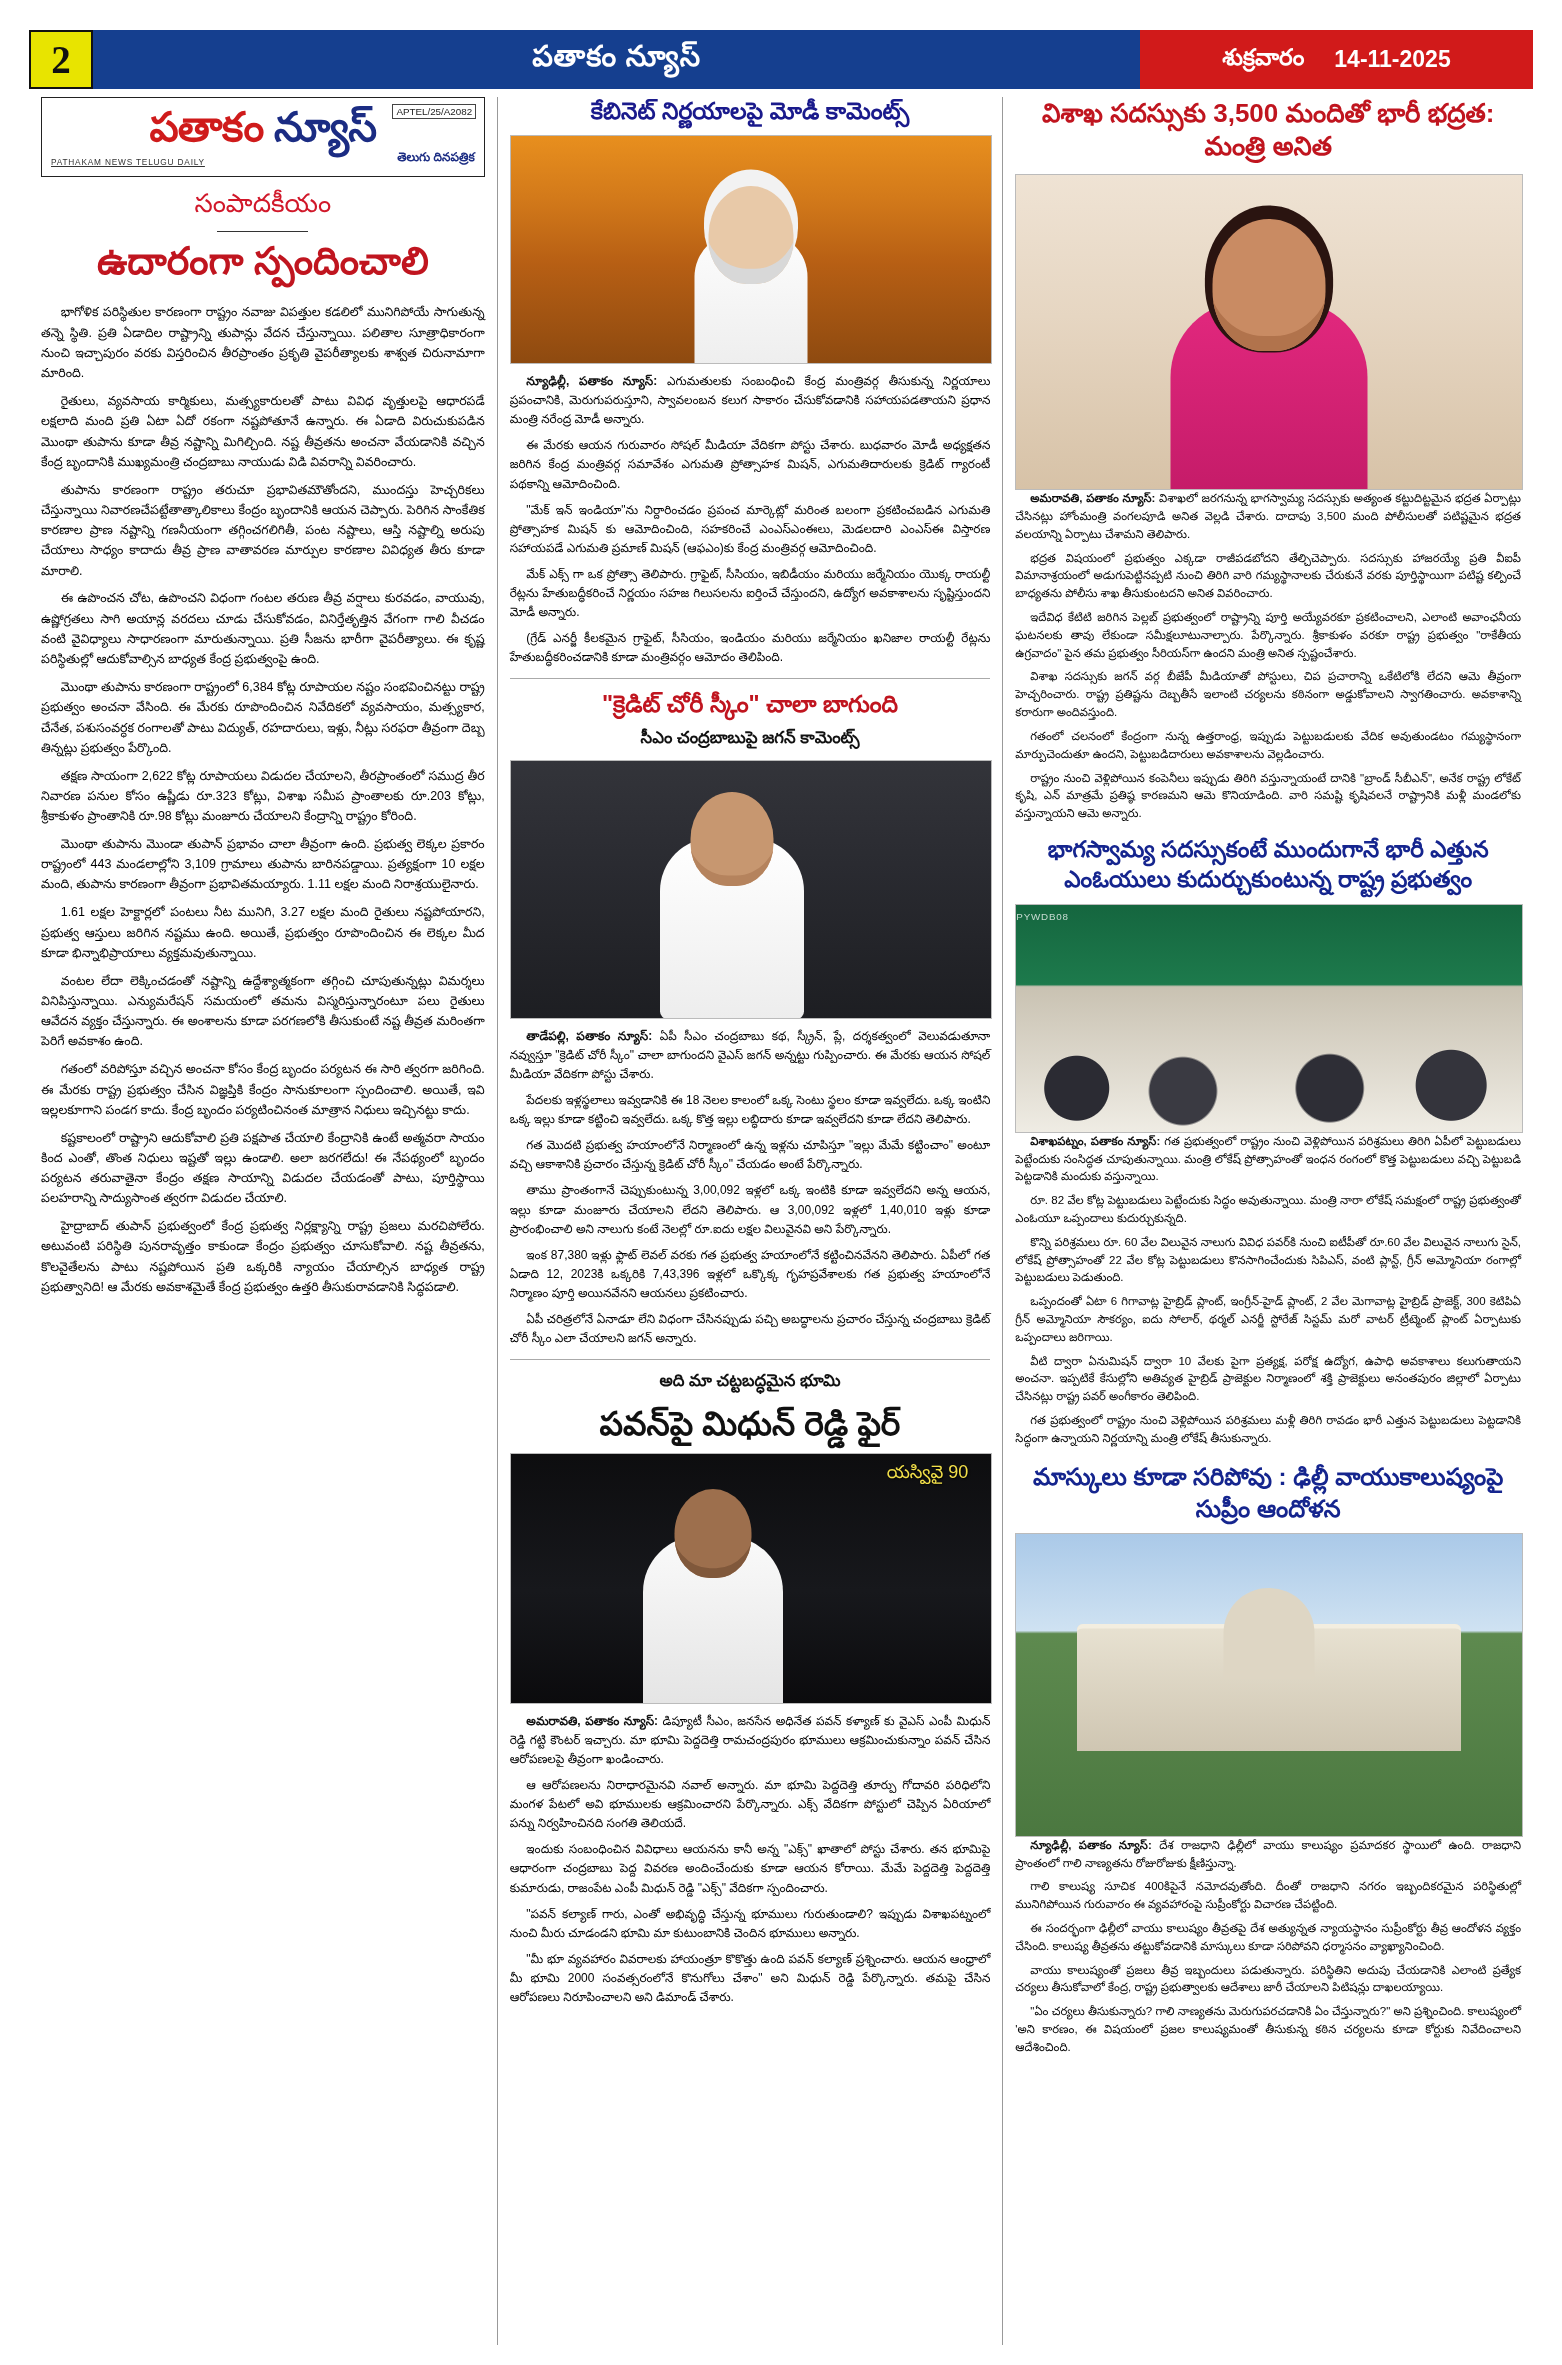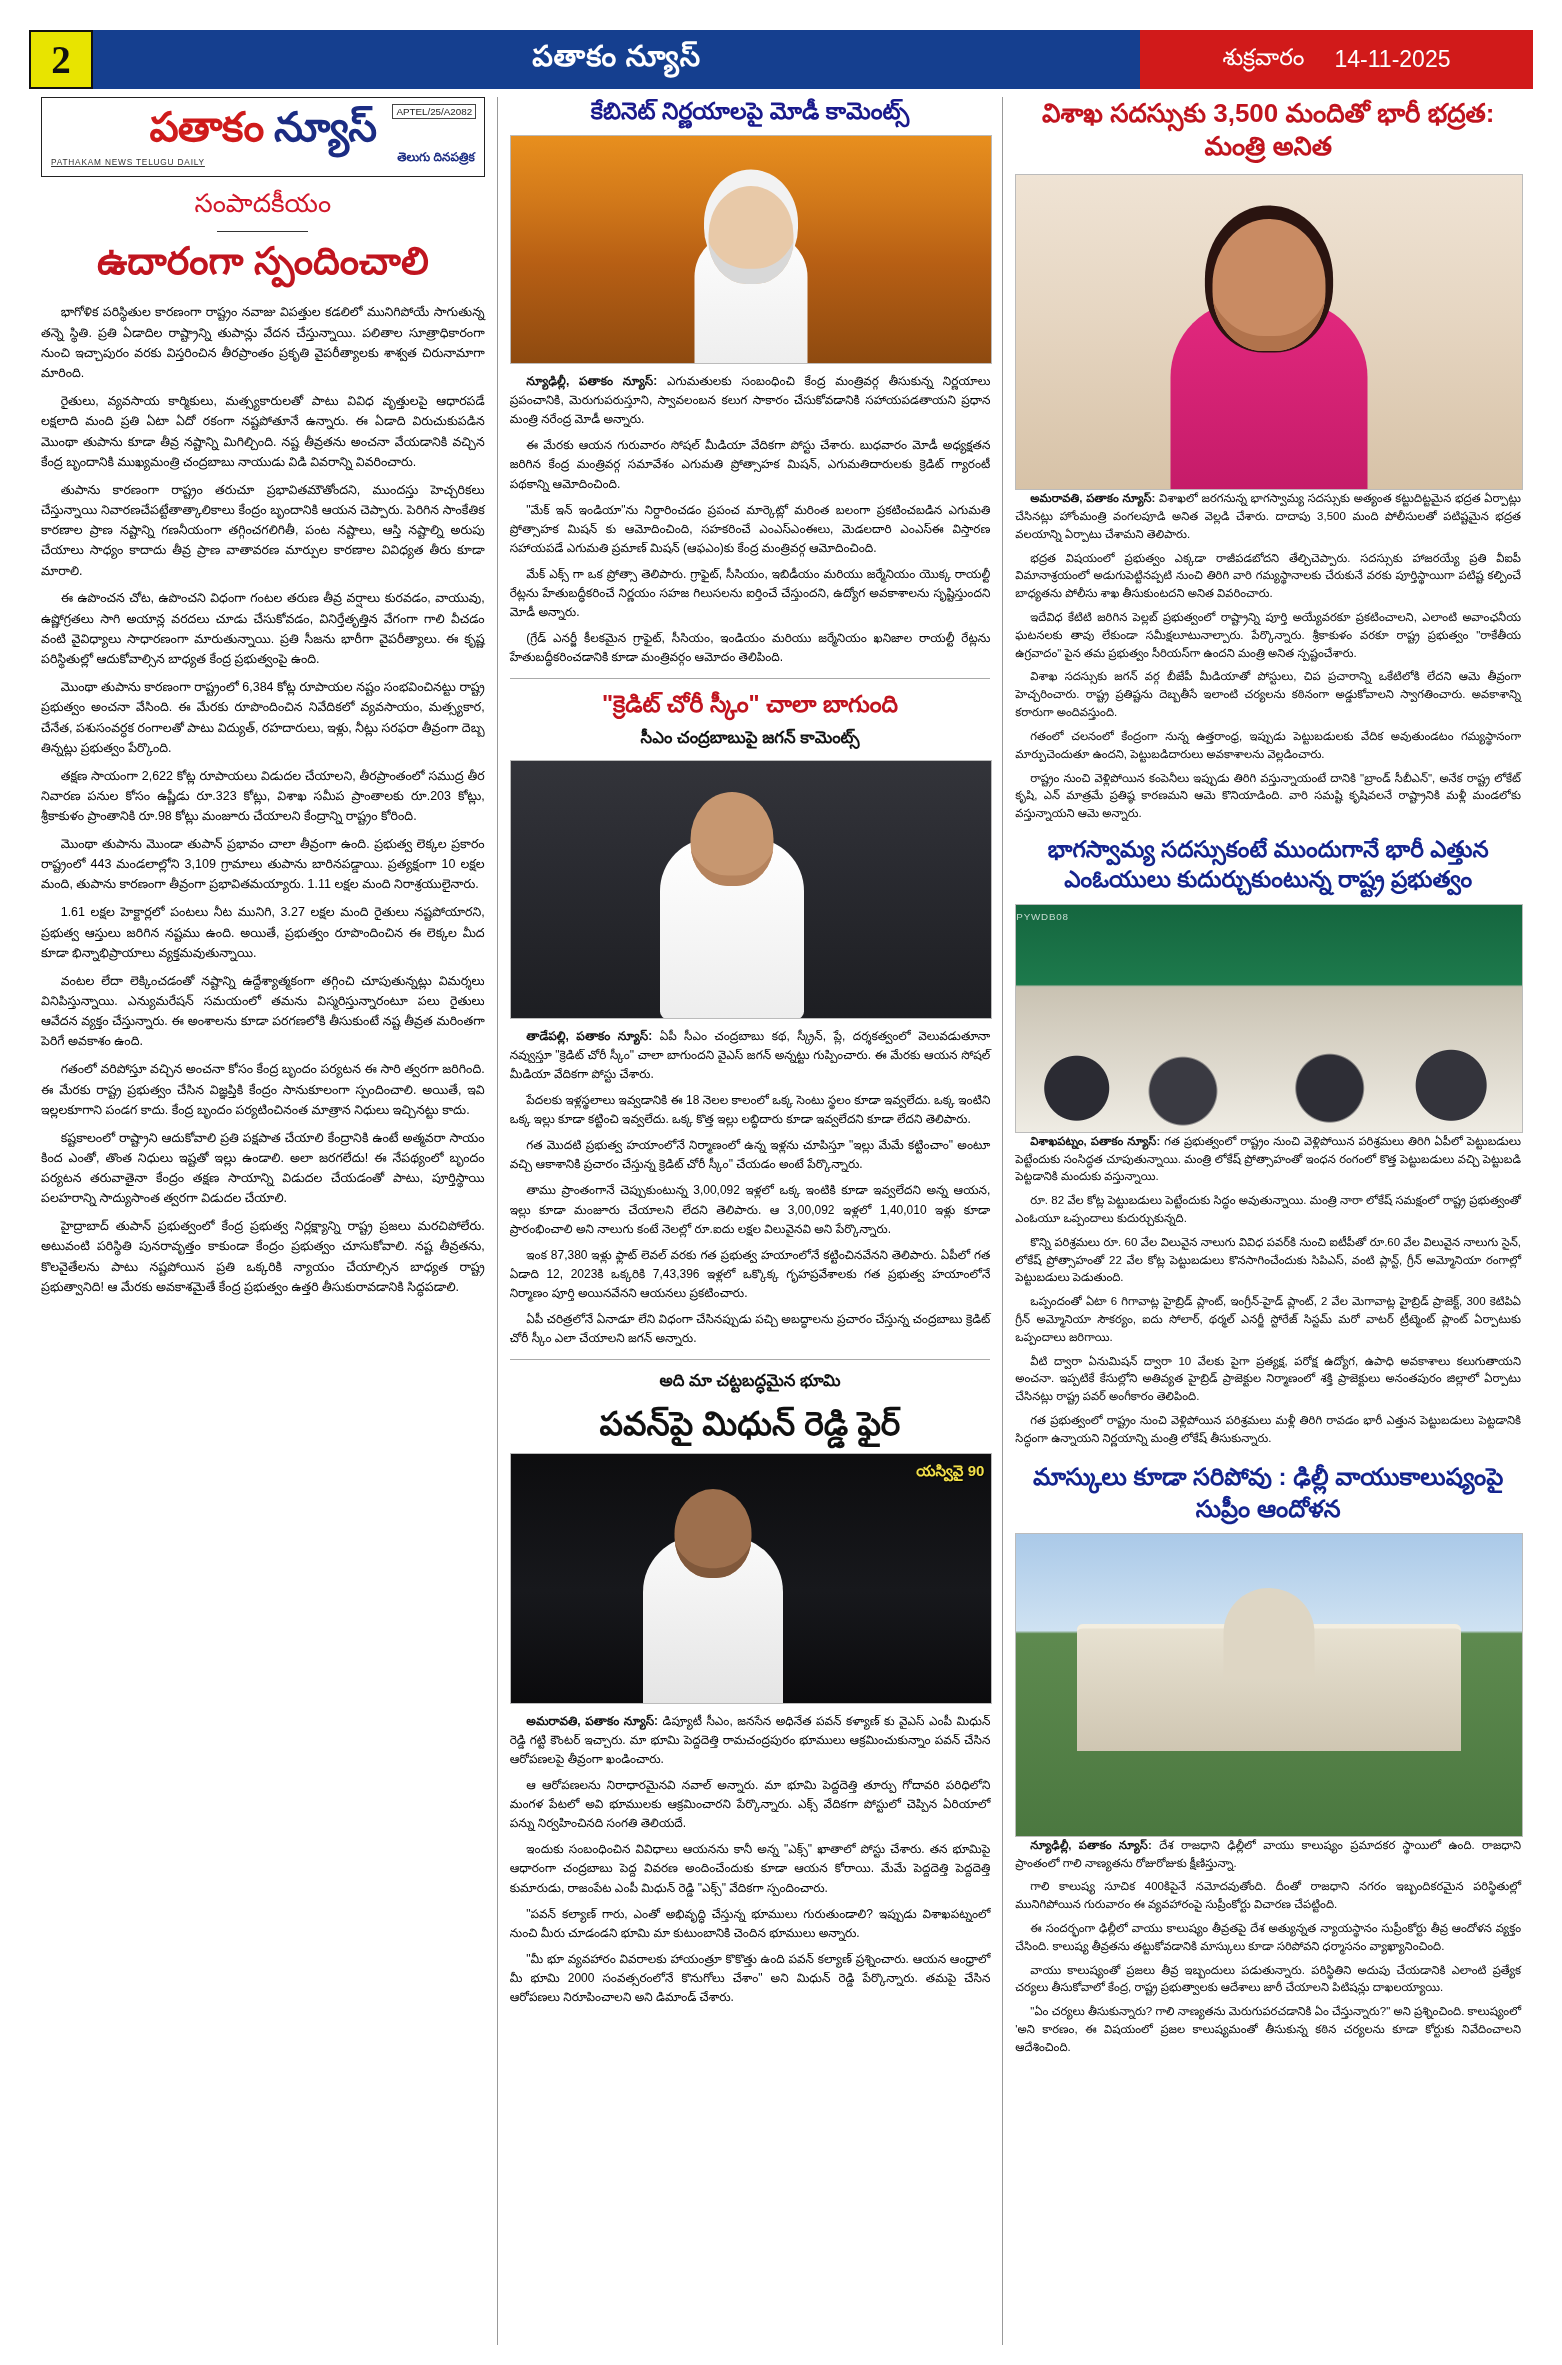--- a/index.html
+++ b/index.html
@@ -55,21 +55,21 @@
   }
   .topbar-right {
     width: 393px;
     background: #d11a1a;
     color: #fff;
     display: flex;
     align-items: center;
     justify-content: center;
     gap: 30px;
     font-size: 23px;
-    font-weight: normal;
+    font-weight: bold;
   }
 
   
   .content {
     position: absolute;
     top: 97px;
     left: 29px;
     right: 29px;
     bottom: 21px;
     display: flex;
@@ -337,23 +337,23 @@
   }
   .img-watermark {
     position: absolute;
     top: 6px; left: 0;
     font-size: 9.8px;
     color: rgba(255,255,255,0.75);
     letter-spacing: 0.8px;
   }
   .img-caption-overlay {
     position: absolute;
-    right: 7px; top: 7.6px;
-    font-size: 15px;
-    font-weight: bold;
+    right: 23px; top: 7.6px;
+    font-size: 18px;
+    font-weight: normal;
     color: #f3e04a;
     text-shadow: 0.8px 0.8px 1.5px #000;
   }
 
   
   .headline-red-big {
     font-size: 26px;
     font-weight: bold;
     color: #c0151f;
     text-align: center;

